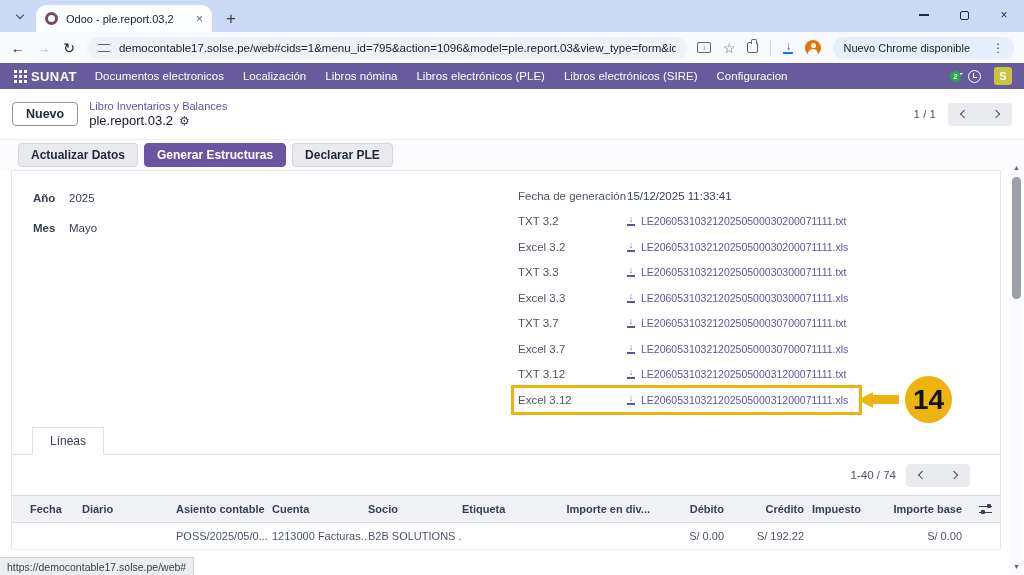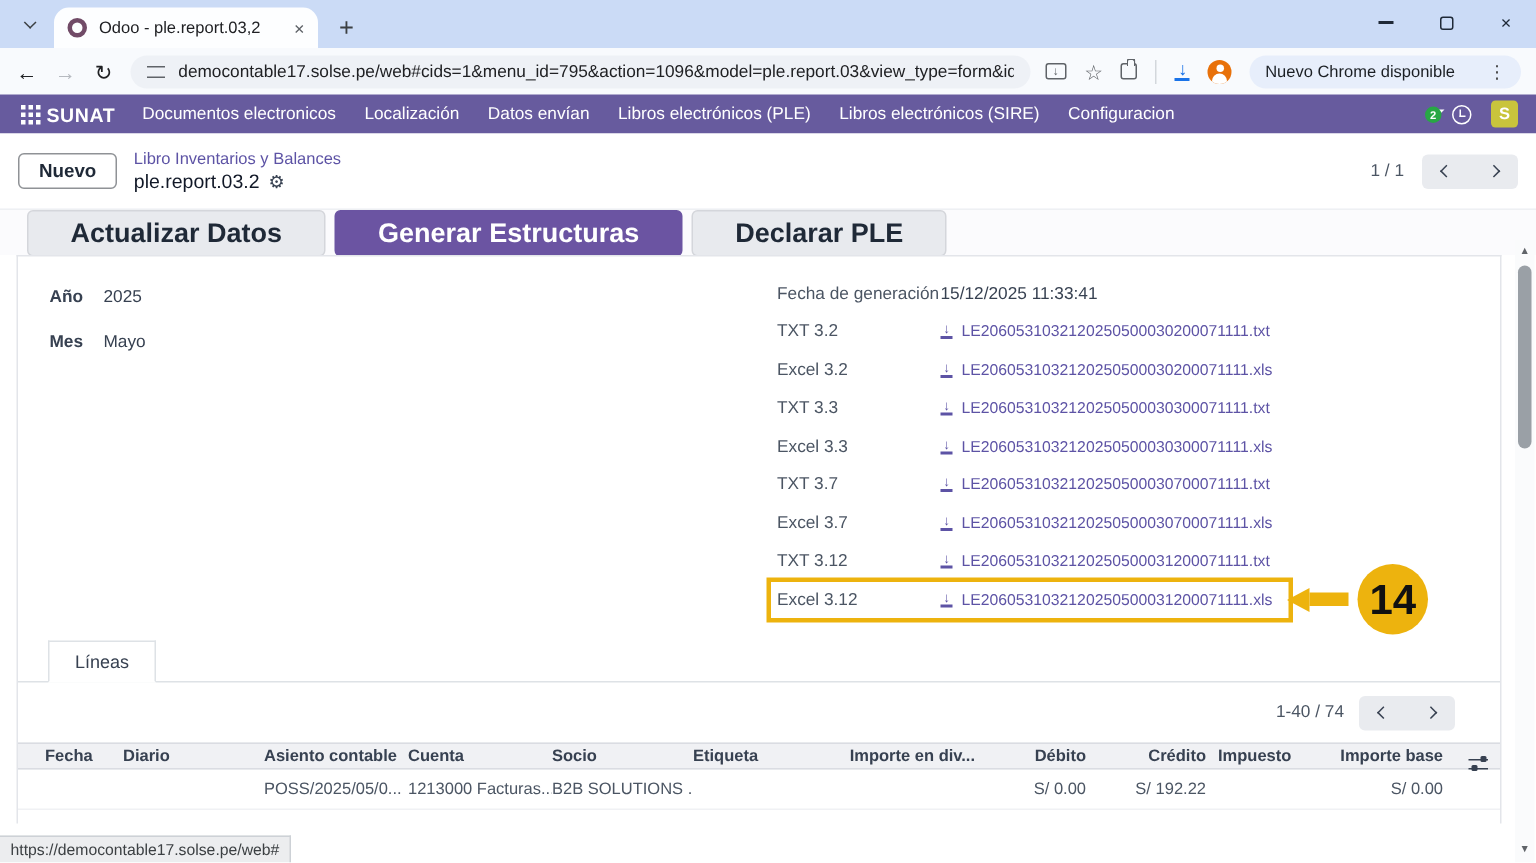--- a/index.html
+++ b/index.html
@@ -78,21 +78,21 @@
   .crumb-current{font-size:13px;color:#111827;display:flex;align-items:center;gap:6px;}
   .gear{font-size:12px;color:#374151;line-height:1;}
   .cp-right{margin-left:auto;display:flex;align-items:center;gap:12px;}
   .pager-text{font-size:11.5px;color:#4b5563;}
   .pager-btns{background:#e9ebef;border-radius:4px;display:flex;padding:2px 0;}
   .pbtn{width:32px;height:19px;display:flex;align-items:center;justify-content:center;}
   .pbtn .chev{border-color:#374151;}
 
   
   .statusbar{height:31px;background:#fbfbfd;display:flex;align-items:center;gap:6px;padding-left:18px;border-top:1px solid #eef0f3;flex:none;}
-  .sb-btn{font-size:18px;font-weight:600;padding:4px 28px;border-radius:4px;border:1px solid #d4d6db;background:#e8eaee;color:#1f2937;font-family:inherit;}
+  .sb-btn{font-size:12px;font-weight:600;padding:4px 12px;border-radius:4px;border:1px solid #d4d6db;background:#e8eaee;color:#1f2937;font-family:inherit;}
   .sb-btn.primary{background:var(--primary-purple);border-color:var(--primary-purple);color:#fff;}
 
   
   .sheet{position:relative;margin:0 23px 0 11px;background:#fff;border:1px solid #e3e5ea;border-bottom:none;height:379px;flex:none;}
   .fields{display:flex;padding:12px 0 0 21px;height:252px;}
   .left-col{width:485px;}
   .lrow{height:30px;display:flex;align-items:center;font-size:11.5px;}
   .llabel{width:36px;font-weight:bold;color:#374151;}
   .lvalue{color:#374151;}
   .right-col{width:470px;position:relative;}
@@ -109,21 +109,21 @@
   .arrow-head{width:0;height:0;border-top:8.5px solid transparent;border-bottom:8.5px solid transparent;border-right:15px solid var(--highlight-yellow);}
   .arrow-shaft{width:26px;height:9px;background:var(--highlight-yellow);}
   .frow.highlighted .annot-circle{display:flex;position:absolute;left:387px;top:-11px;width:47px;height:47px;border-radius:50%;background:var(--highlight-yellow);align-items:center;justify-content:center;font-size:28px;font-weight:bold;color:#111;}
 
   
   .notebook-tabs{height:30px;border-bottom:1px solid #dee2e6;padding-left:20px;display:flex;align-items:flex-end;margin-top:2px;}
   .tab-lineas{padding:6px 17px;background:#fff;border:1px solid #dee2e6;border-bottom:1px solid #fff;margin-bottom:-1px;font-size:12px;color:#374151;}
   .nb-pager-row{height:40px;display:flex;align-items:center;justify-content:flex-end;padding-right:30px;gap:10px;font-size:11.5px;color:#4b5563;}
 
   
-  .thead{height:18px;background:#f0f1f4;border-top:1px solid #dadce2;border-bottom:1px solid #dadce2;display:flex;align-items:center;font-size:11px;font-weight:bold;color:#374151;position:relative;padding-left:6px;}
+  .thead{height:28px;background:#f0f1f4;border-top:1px solid #dadce2;border-bottom:1px solid #dadce2;display:flex;align-items:center;font-size:11px;font-weight:bold;color:#374151;position:relative;padding-left:6px;}
   .trow{height:27px;background:#fff;display:flex;align-items:center;font-size:11px;color:#4b5563;padding-left:6px;border-bottom:1px solid #f0f1f4;}
   .thead div,.trow div{white-space:nowrap;overflow:hidden;flex:none;}
   .thead div:nth-of-type(1),.trow div:nth-of-type(1){width:64px;padding-left:12px;}
   .thead div:nth-of-type(2),.trow div:nth-of-type(2){width:94px;}
   .thead div:nth-of-type(3),.trow div:nth-of-type(3){width:96px;}
   .thead div:nth-of-type(4),.trow div:nth-of-type(4){width:96px;}
   .thead div:nth-of-type(5),.trow div:nth-of-type(5){width:94px;}
   .thead div:nth-of-type(6),.trow div:nth-of-type(6){width:100px;}
   .thead div:nth-of-type(7),.trow div:nth-of-type(7){width:88px;text-align:right;}
   .thead div:nth-of-type(8),.trow div:nth-of-type(8){width:74px;text-align:right;}
@@ -197,21 +197,21 @@
   </div>
 
 
   <div class="navbar">
     <span class="grid-icon"></span>
     <span class="brand">SUNAT</span>
     <div class="nav-items">
 
     <span class="nav-item">Documentos electronicos</span>
         <span class="nav-item">Localización</span>
-        <span class="nav-item">Datos envían</span>
+        <span class="nav-item">Libros nómina</span>
         <span class="nav-item">Libros electrónicos (PLE)</span>
         <span class="nav-item">Libros electrónicos (SIRE)</span>
         <span class="nav-item">Configuracion</span>
       </div>
     <div class="nav-right">
       <span style="position:relative">
         <span class="chat-ico"></span>
         <span class="chat-badge">2</span>
       </span>
       <span class="clock-ico"></span>

